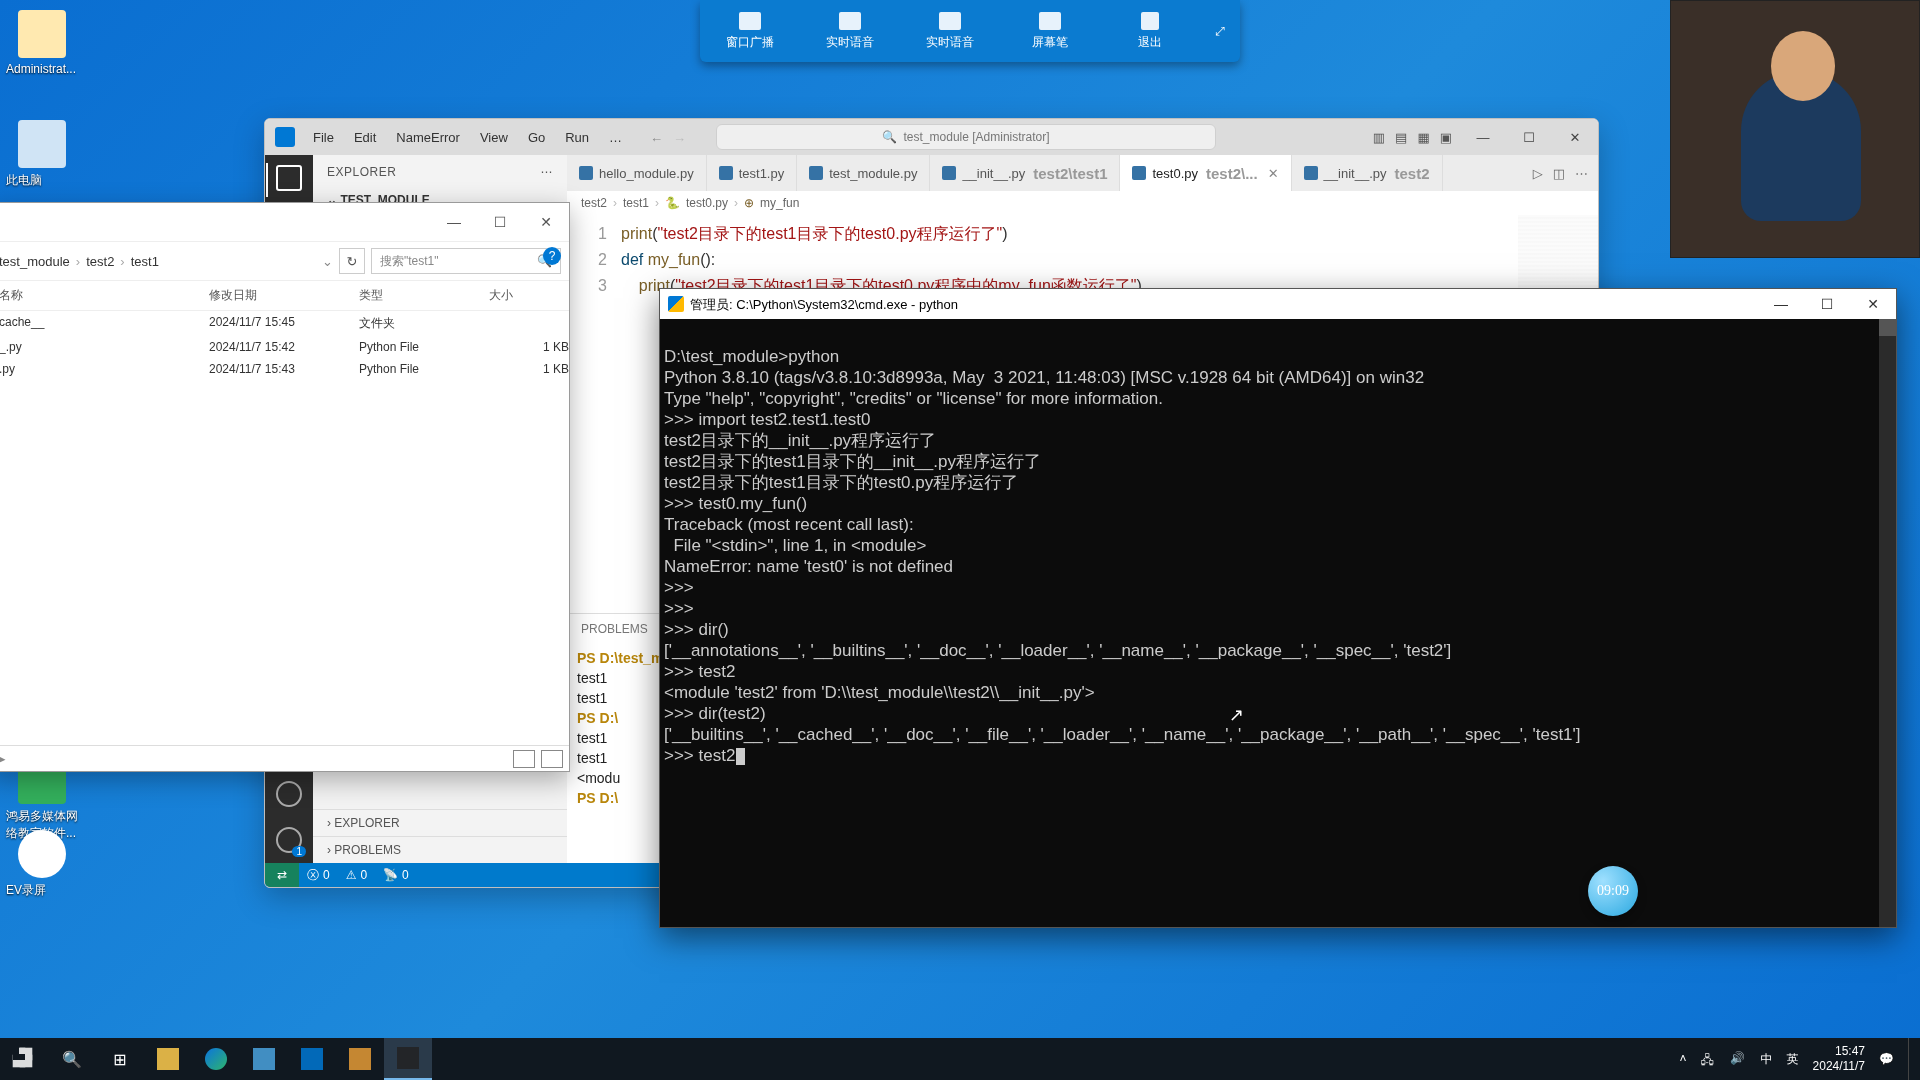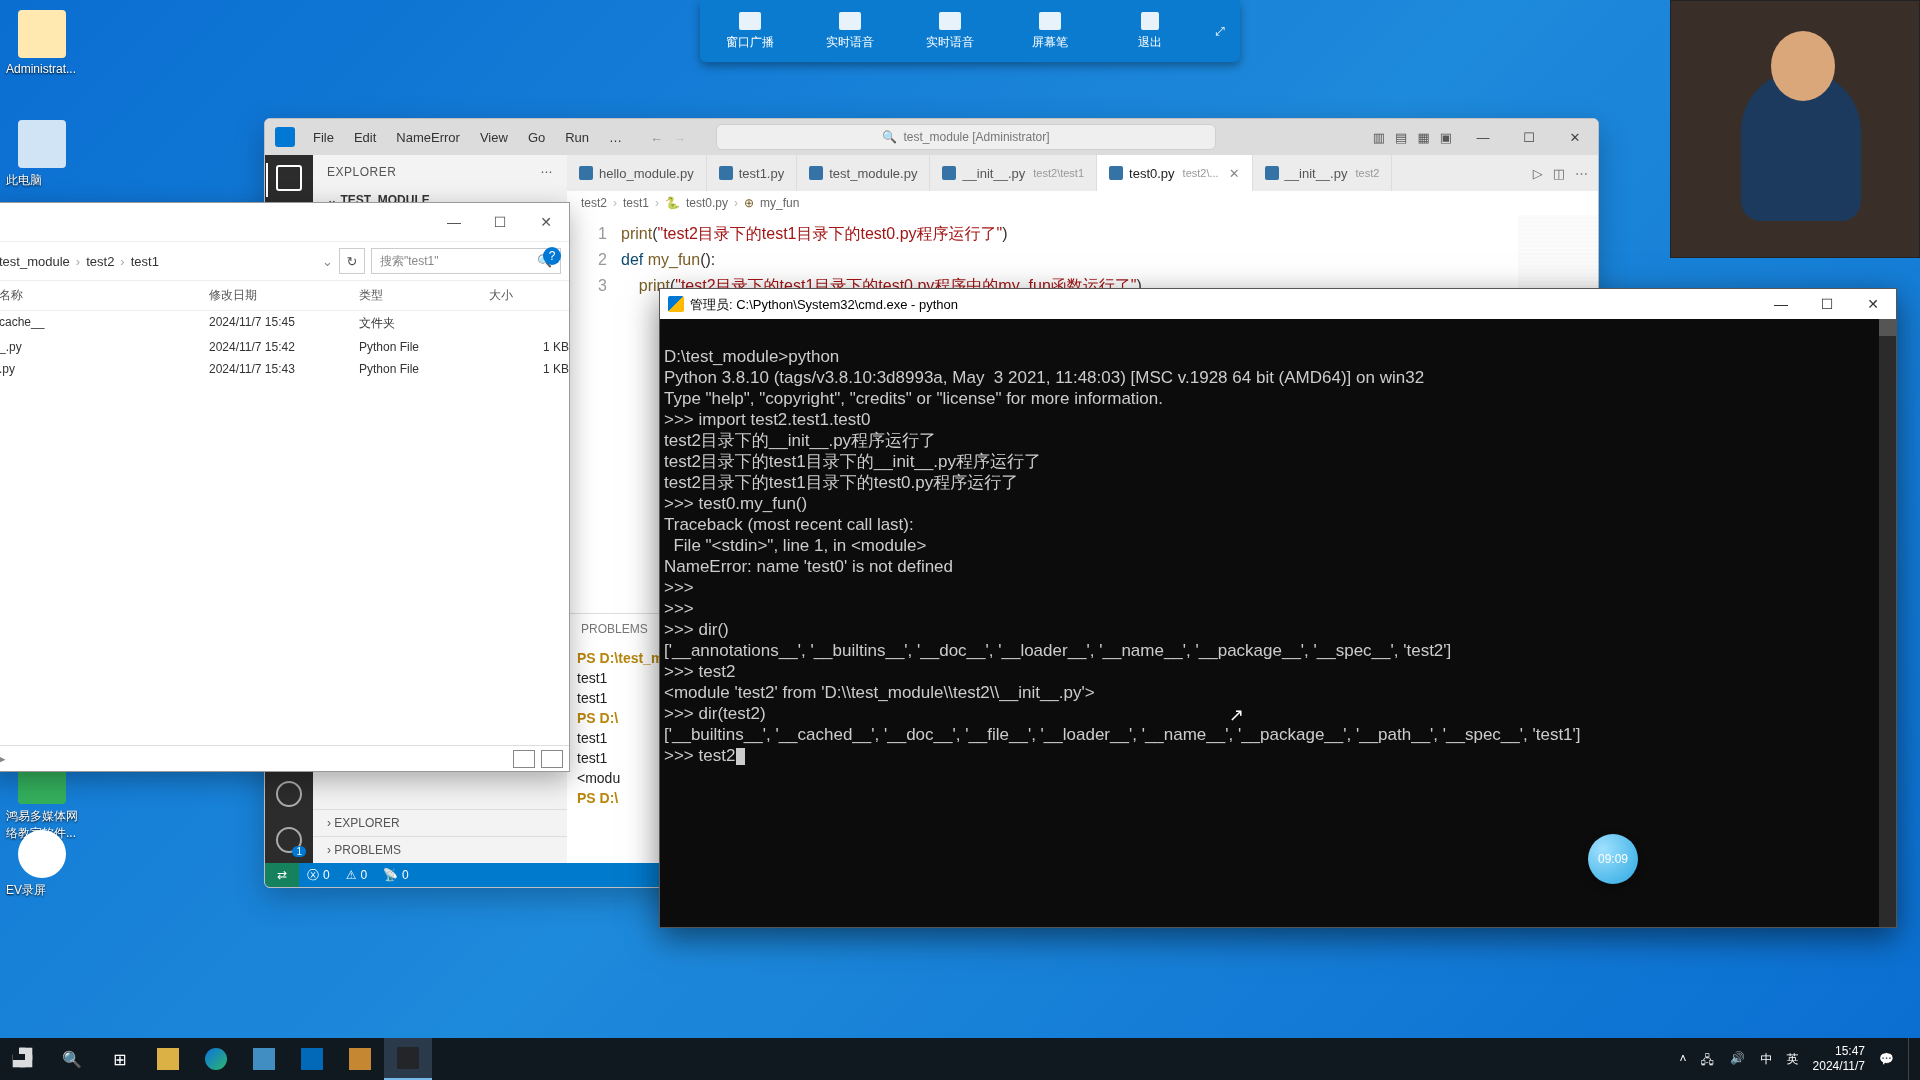--- a/index.html
+++ b/index.html
@@ -66,21 +66,21 @@
 .side-panel .outline, .side-panel .timeline { padding: 6px 14px; border-top: 1px solid #ddd; }
 .side-panel .files-area { flex: 1; }
 
 .editor-col { flex: 1; display: flex; flex-direction: column; min-width: 0; }
 .tabs {
   height: 36px; background: #ececec; display: flex; align-items: stretch; overflow: hidden;
   font-size: 13px; color: #555;
 }
 .tabs .tab { display: flex; align-items: center; gap: 6px; padding: 0 12px; border-right: 1px solid #ddd; white-space: nowrap; }
 .tabs .tab .ico { width: 14px; height: 14px; background: #3572A5; border-radius: 2px; }
-.tabs .tab .dim { color: #999; font-size: 11px; margin-left: 2px; }
+.tabs .tab .dim { color: #999; font-size: 15px; margin-left: 2px; font-weight: bold; }
 .tabs .tab.active { background: #fff; color: #222; }
 .tabs .tab .close { color: #888; margin-left: 4px; }
 .tabs .run-area { margin-left: auto; display: flex; align-items: center; gap: 10px; padding: 0 10px; color: #666; }
 
 .breadcrumb { height: 24px; background: #fff; font-size: 12px; color: #666; display: flex; align-items: center; gap: 6px; padding-left: 14px; }
 .breadcrumb .sep { color: #bbb; }
 
 .code-area { flex: 1; background: #fff; display: flex; font-family: Consolas, monospace; font-size: 16px; position: relative;}
 .gutter { width: 54px; text-align: right; color: #999; padding: 6px 14px 0 0; line-height: 26px;}
 .code { padding-top: 6px; line-height: 26px; white-space: pre; }
@@ -136,21 +136,21 @@
 #cmd .cursor-blk { display: inline-block; width: 9px; height: 17px; background: #ccc; vertical-align: text-bottom; margin-left: 1px;}
 #cmd .mouse { position: absolute; top: 386px; left: 569px; width: 12px; height: 18px; }
 #cmd .mouse::before { content: "↖"; color: #fff; font-size: 18px; transform: scaleX(-1); display: inline-block;}
 
 
 #webcam { position: absolute; top: 0; right: 0; width: 250px; height: 258px; background: #3a2f28; border: 1px solid #222; }
 #webcam .person { position: absolute; left: 70px; top: 70px; width: 120px; height: 150px; background: #1c3a5e; border-radius: 60px 60px 20px 20px;}
 #webcam .head { position: absolute; left: 100px; top: 30px; width: 64px; height: 70px; background: #d9a77a; border-radius: 50%; }
 
 
-#timer { position: absolute; top: 834px; left: 1588px; width: 50px; height: 50px; border-radius: 50%; background: radial-gradient(circle at 30% 30%, #9fe0ff, #2aa8e0); color: #fff; font-size: 12px; display: flex; align-items: center; justify-content: center; box-shadow: 0 4px 10px rgba(0,0,0,.3);}
+#timer { position: absolute; top: 866px; left: 1588px; width: 50px; height: 50px; border-radius: 50%; background: radial-gradient(circle at 30% 30%, #9fe0ff, #2aa8e0); color: #fff; font-size: 14px; display: flex; align-items: center; justify-content: center; box-shadow: 0 4px 10px rgba(0,0,0,.3); font-family: Liberation Serif, serif;}
 
 
 #taskbar { position: absolute; bottom: 0; left: 0; right: 0; height: 42px; background: #101820; display: flex; align-items: center; }
 #taskbar .tleft { display: flex; height: 100%; }
 #taskbar .tbtn { width: 48px; height: 100%; display: flex; align-items: center; justify-content: center; color: #fff; }
 #taskbar .tbtn .sq { width: 22px; height: 22px; background: #fff; opacity: .85; }
 #taskbar .tbtn.start .sq { background: conic-gradient(#fff 0 25%, transparent 0 100%); width: 18px; height: 18px; box-shadow: 10px 0 #fff, 0 10px #fff, 10px 10px #fff; transform: translate(-5px,-5px) scale(.7);}
 #taskbar .tbtn.active { background: #2a3a4a; border-bottom: 2px solid #76b9ed; }
 #taskbar .tright { margin-left: auto; display: flex; align-items: center; gap: 14px; color: #fff; font-size: 12px; padding-right: 6px;}
 #taskbar .clock { text-align: right; line-height: 15px; }

